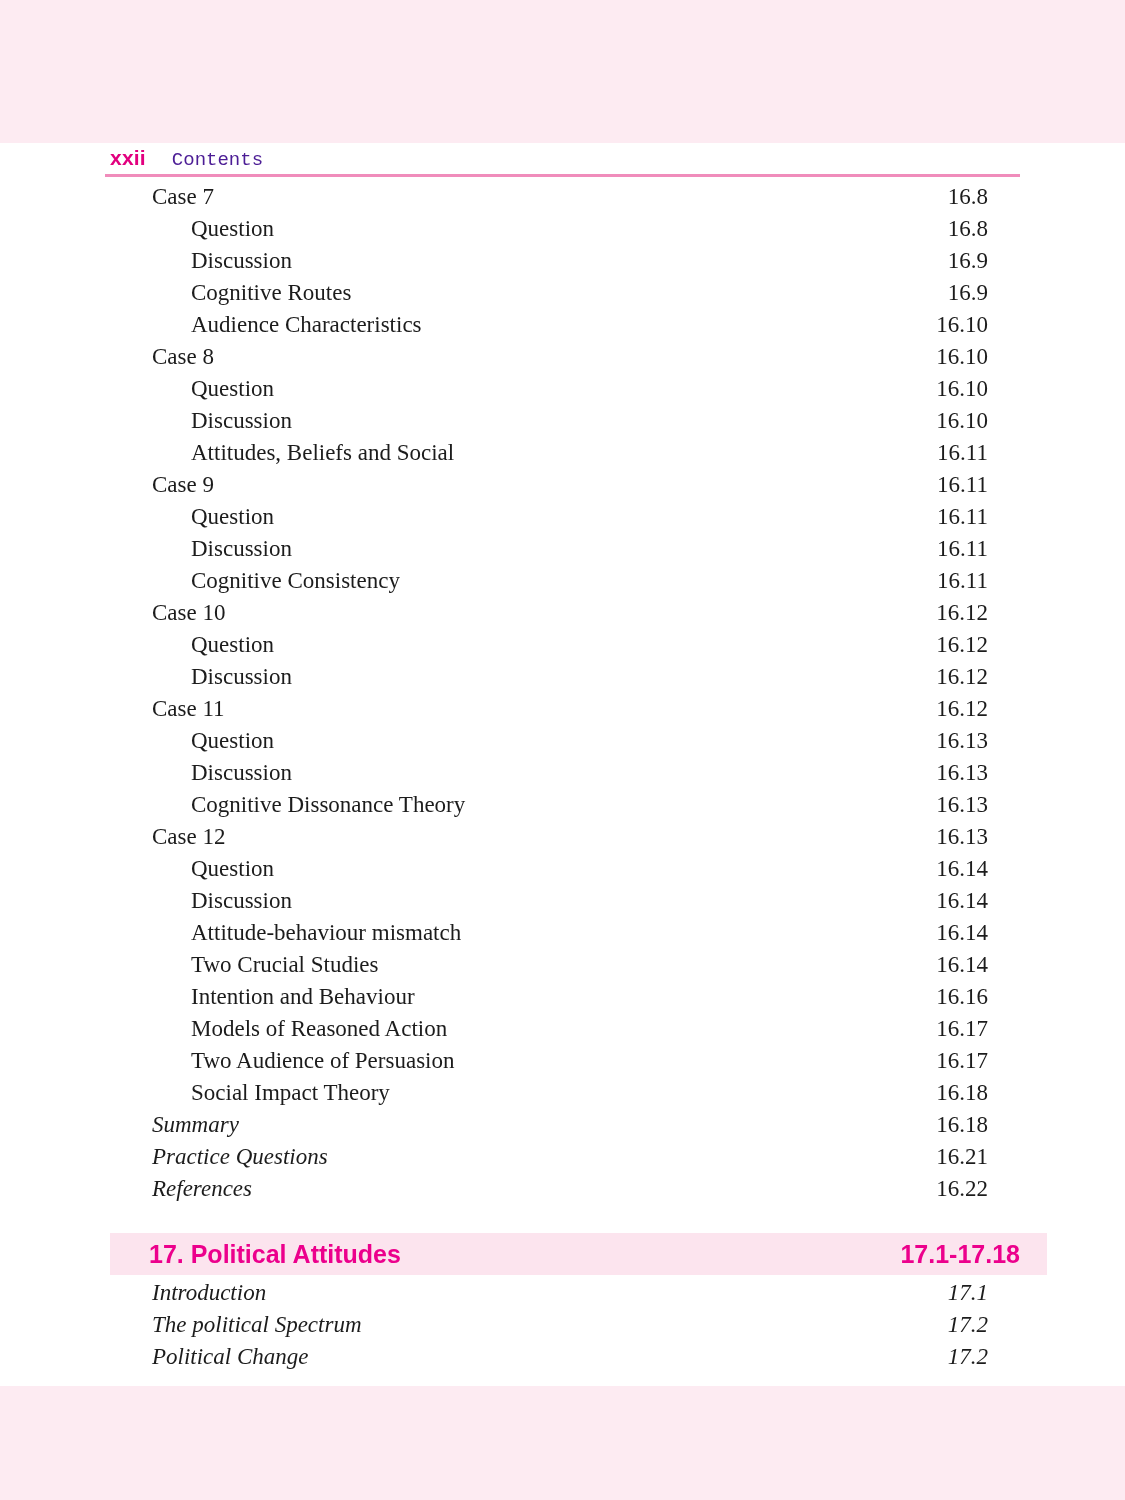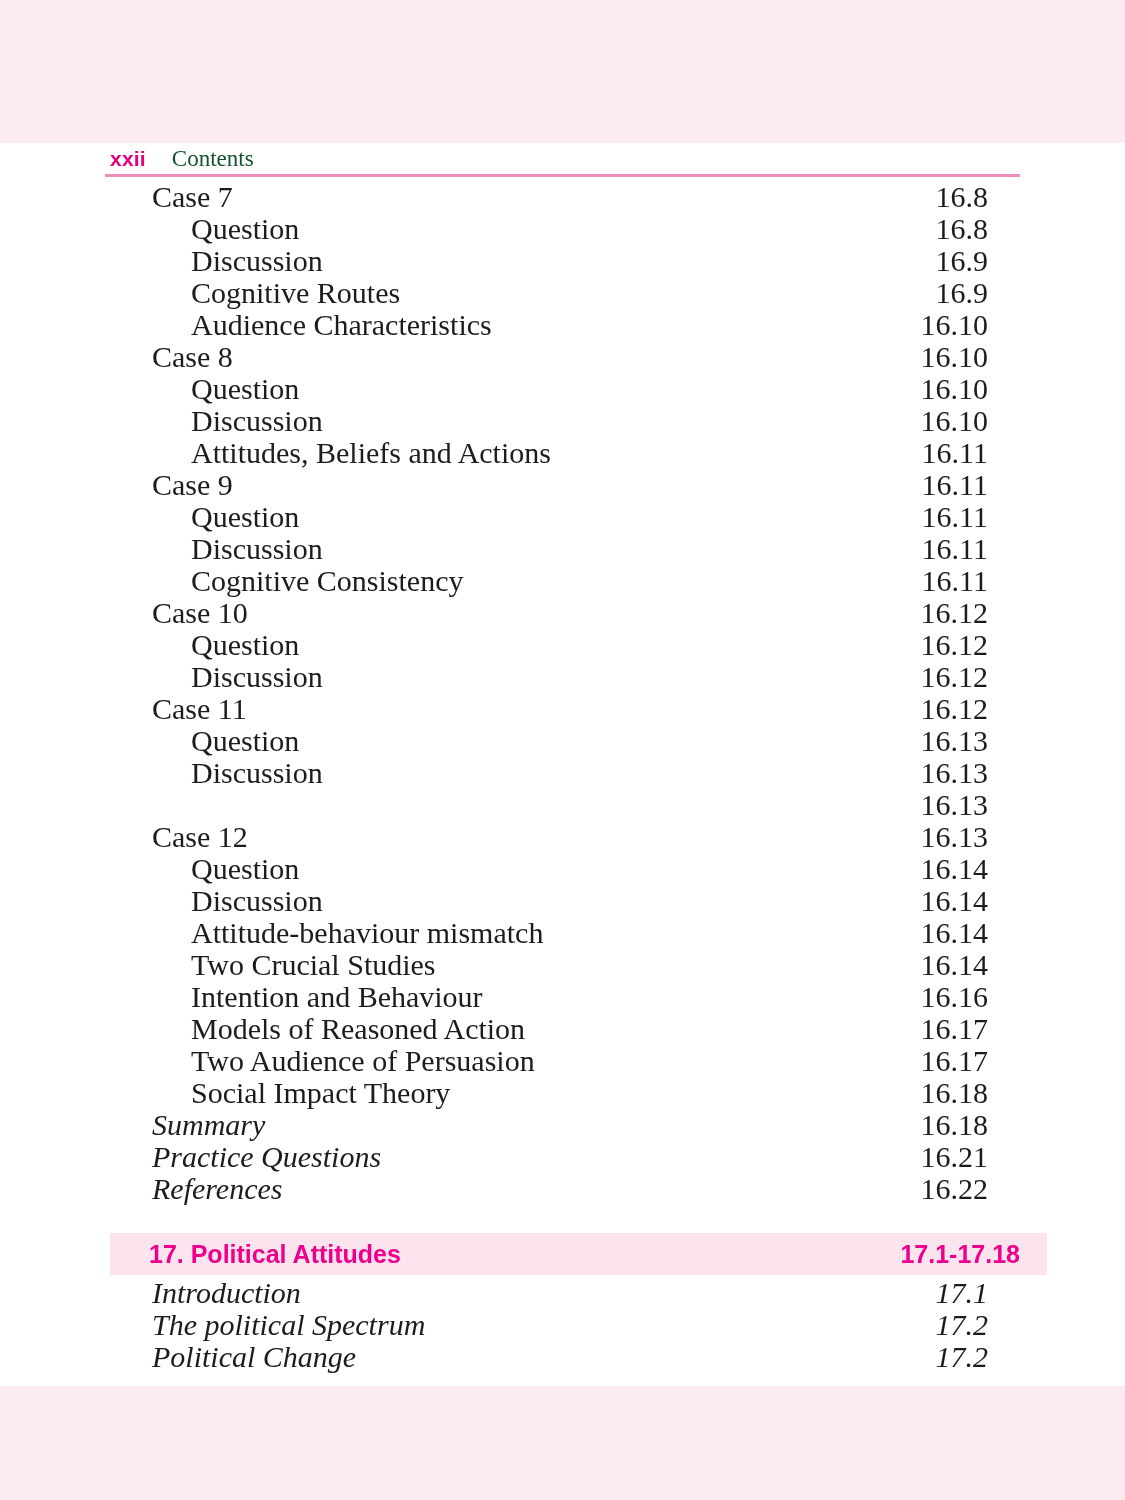--- a/index.html
+++ b/index.html
@@ -52,24 +52,24 @@
     gap: 26px;
   }
   .folio {
     font-family: "Liberation Sans", "DejaVu Sans", sans-serif;
     font-weight: bold;
     font-size: 21px;
     color: #e2007f;
     letter-spacing: 0.2px;
   }
   .runhead-title {
-    font-family: Liberation Serif, serif;
+    font-family: Liberation Mono, monospace;
     font-weight: normal;
-    font-size: 23px;
-    color: #14532d;
+    font-size: 19px;
+    color: #4c1d95;
   }
   .runhead-rule {
     position: absolute;
     left: 105px;
     top: 174px;
     width: 915px;
     height: 3px;
     background: #f08cbb;
   }
 
@@ -77,21 +77,21 @@
   .toc {
     position: absolute;
     left: 0;
     top: 181px;
     width: 1125px;
   }
   .toc-row {
     position: relative;
     height: 32px;
     line-height: 32px;
-    font-size: 30px;
+    font-size: 23px;
     color: #1c1c1c;
   }
   .toc-row .label {
     position: absolute;
     white-space: nowrap;
   }
   .toc-row .pageno {
     position: absolute;
     right: 137px;
     white-space: nowrap;
@@ -189,21 +189,21 @@
       </div>
       <div class="toc-row lvl2">
         <span class="label">Question</span>
         <span class="pageno">16.10</span>
       </div>
       <div class="toc-row lvl2">
         <span class="label">Discussion</span>
         <span class="pageno">16.10</span>
       </div>
       <div class="toc-row lvl2">
-        <span class="label">Attitudes, Beliefs and Actions</span>
+        <span class="label">Attitudes, Beliefs and Social</span>
         <span class="pageno">16.11</span>
       </div>
       <div class="toc-row lvl1">
         <span class="label">Case 9</span>
         <span class="pageno">16.11</span>
       </div>
       <div class="toc-row lvl2">
         <span class="label">Question</span>
         <span class="pageno">16.11</span>
       </div>
@@ -233,20 +233,21 @@
       </div>
       <div class="toc-row lvl2">
         <span class="label">Question</span>
         <span class="pageno">16.13</span>
       </div>
       <div class="toc-row lvl2">
         <span class="label">Discussion</span>
         <span class="pageno">16.13</span>
       </div>
       <div class="toc-row lvl2">
+        <span class="label">Cognitive Dissonance Theory</span>
         <span class="pageno">16.13</span>
       </div>
       <div class="toc-row lvl1">
         <span class="label">Case 12</span>
         <span class="pageno">16.13</span>
       </div>
       <div class="toc-row lvl2">
         <span class="label">Question</span>
         <span class="pageno">16.14</span>
       </div>

